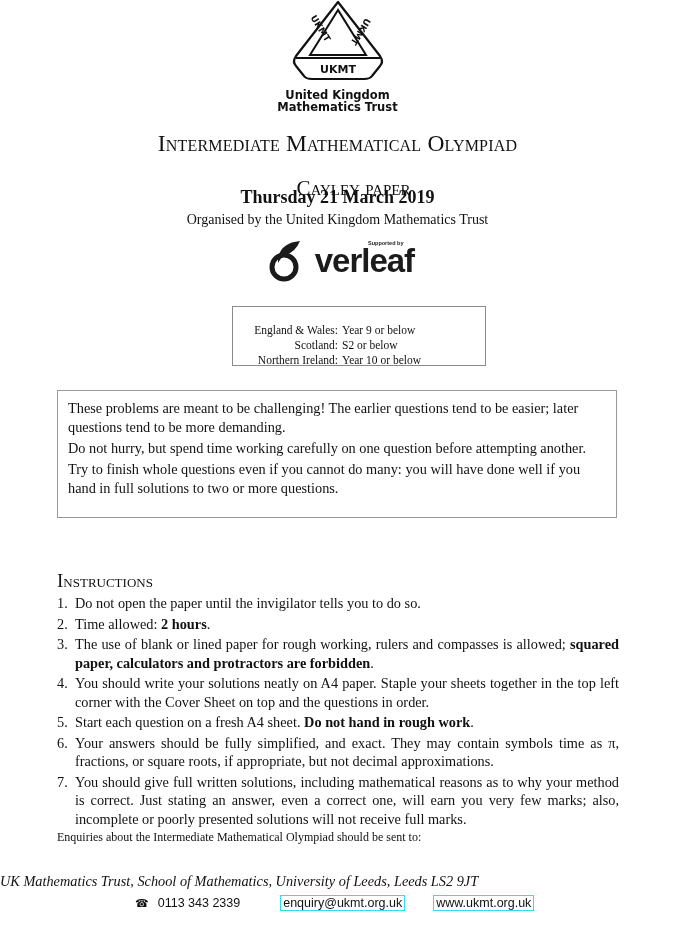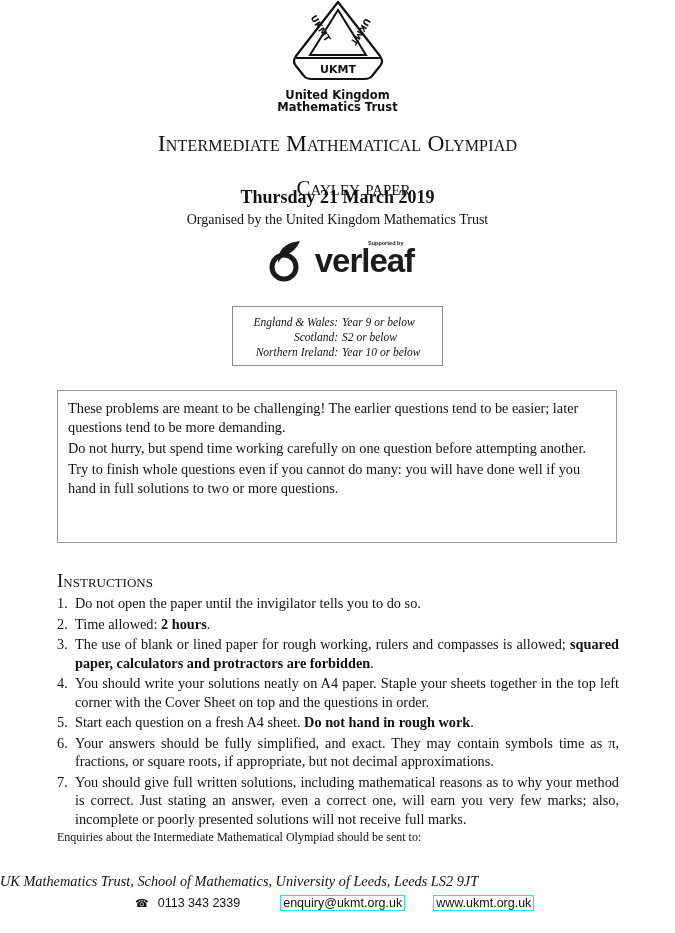--- a/index.html
+++ b/index.html
@@ -16,26 +16,26 @@
   .sc-big { font-variant:small-caps; }
   #title { top:130px; font-size:23.5px; letter-spacing:0.2px; }
   #subtitle { top:176px; font-size:21px;padding-left:16px; }
   #date { top:187px; font-size:18px; font-weight:bold; }
   #organiser { top:212px; font-size:14px; }
 
   #sponsor { left:266px; top:237px; width:148px; height:46px; }
   #supported { left:368px; top:240px; font-family:"Liberation Sans", sans-serif; font-size:5.5px; font-weight:bold; color:#222; }
   #overleaf-word { left:290px; top:242px; font-family:"Liberation Sans", sans-serif; font-weight:bold; font-size:33px; letter-spacing:-1px; color:#1b1b1b; }
 
-  #eligibility { left:232px; top:306px; width:211px; height:60px; border:1px solid #8a8a8a; box-sizing:border-box; font-style:italic; font-size:11.5px; line-height:15px; padding-top:8px; }
+  #eligibility { left:232px; top:306px; width:254px; height:60px; border:1px solid #8a8a8a; box-sizing:border-box; font-size:11.5px; line-height:15px; padding-top:16px; }
   .elig-row { display:flex; }
   .elig-k { width:105px; text-align:right; padding-right:4px; }
   .elig-v { text-align:left; }
 
-  #advice-box { left:57px; top:390px; width:560px; height:153px; border:1px solid #999; box-sizing:border-box; padding:8px 10px 0 10px; font-size:14.3px; line-height:19px; }
+  #advice-box { left:57px; top:390px; width:560px; height:128px; border:1px solid #999; box-sizing:border-box; padding:8px 10px 0 10px; font-size:14.3px; line-height:19px; }
   #advice-box p { margin:0 0 2px 0; }
 
   #instr-head { left:57px; top:570px; font-size:19px; font-variant:small-caps; }
   #instructions { left:57px; top:594px; width:562px; font-size:14.3px; line-height:18.5px; margin:0; padding:0; list-style:none; }
   #instructions li { display:flex; margin-bottom:2px; }
   #instructions .num { width:18px; flex:none; }
   #instructions .txt { flex:1; text-align:justify; }
   b { font-weight:bold; }
 
   #enquiries { left:57px; top:830px; font-size:12px; }

